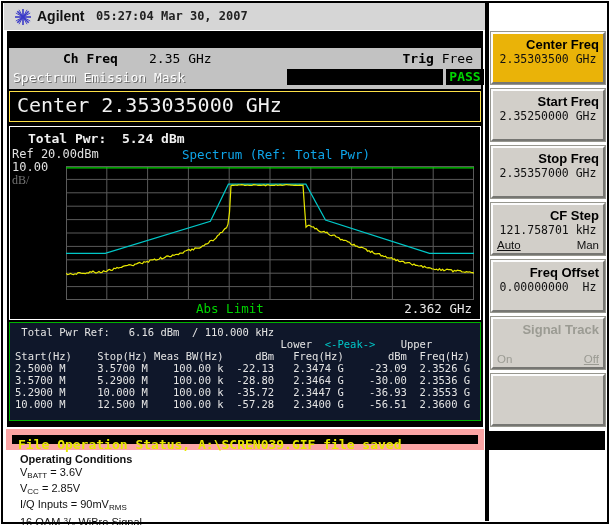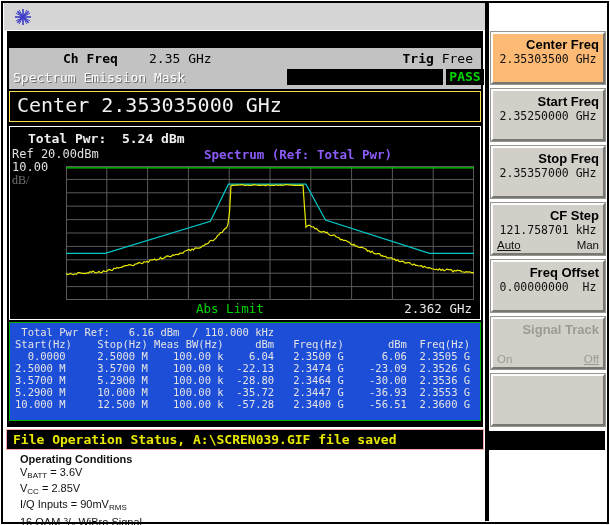--- a/index.html
+++ b/index.html
@@ -17,21 +17,21 @@
   
   #divider{position:absolute;left:485px;top:3px;width:4px;height:518px;background:#000;}
   #menu-title{position:absolute;left:495px;top:7px;width:107px;height:21px;background:#d6d6d6;
               border:2px solid #000;box-sizing:border-box;text-align:center;line-height:16px;
               font-family:"Liberation Sans",sans-serif;font-weight:bold;font-size:13px;color:#000;margin-top:44px;}
   #softkeys{position:absolute;left:491px;top:32px;width:114px;}
   .softkey{box-sizing:border-box;width:114px;height:52px;margin-bottom:5px;background:#d2cfc9;
            border-top:2px solid #fcfcfc;border-left:2px solid #fcfcfc;
            border-right:2px solid #767672;border-bottom:2px solid #767672;
            box-shadow:0 0 0 1px #96968e;padding:3px 4px 2px 4px;display:flex;flex-direction:column;}
-  .softkey.active{background:#fdba74;}
+  .softkey.active{background:#eab308;}
   .sk-label{font-family:"Liberation Sans",sans-serif;font-weight:bold;font-size:13px;
             line-height:15px;text-align:right;color:#000;}
   .sk-value{font-size:11.5px;line-height:14px;text-align:center;color:#111;white-space:pre;}
   .sk-toggle{margin-top:auto;display:flex;justify-content:space-between;
              font-family:"Liberation Sans",sans-serif;font-size:11.5px;color:#111;}
   .sk-toggle .sel{text-decoration:underline;}
   .softkey.disabled .sk-label,.softkey.disabled .sk-value,.softkey.disabled .sk-toggle{color:#9b9b93;}
   #sidebar-blackbar{position:absolute;left:489px;top:431px;width:116px;height:19px;background:#000;}
 
   
@@ -48,39 +48,39 @@
             color:var(--c-green,#00d400);font-weight:bold;font-size:13px;text-align:center;line-height:16px;}
 
   #centerwin{position:absolute;left:2px;top:60px;width:472px;height:31px;background:#000;
              border:1px solid #fde047;box-sizing:border-box;}
   #center-text{position:absolute;left:7px;top:1px;font-size:20px;color:#f0f0f0;line-height:25px;white-space:pre;}
 
   #specwin{position:absolute;left:2px;top:95px;width:472px;height:194px;background:#000;
            border:1px solid #fff;box-sizing:border-box;}
   #totalpwr{position:absolute;left:18px;top:4px;font-size:13px;font-weight:bold;color:#f0f0f0;white-space:pre;}
   #ref-label{position:absolute;left:2px;top:20px;font-size:12px;color:#e0e0e0;}
-  #spec-title{position:absolute;left:172px;top:20px;font-size:12.5px;font-weight:bold;color:#8b5cf6;margin-left:22px;}
+  #spec-title{position:absolute;left:172px;top:20px;font-size:12.5px;font-weight:normal;color:#0ea5e9;}
   #scale1{position:absolute;left:2px;top:33px;font-size:12px;color:#e0e0e0;}
   #scale2{position:absolute;left:2px;top:46px;font-size:12px;color:#737373;font-family:Liberation Serif, serif;}
   #graticule{position:absolute;left:56px;top:39px;}
   #xlabels{position:absolute;left:0;top:174px;width:470px;height:15px;font-size:12.5px;color:#e8e8e8;}
   #xstart{position:absolute;left:56px;margin-top:24px;}
   #leg-abs{position:absolute;left:186px;color:var(--c-green,#00d400);}
   #leg-rel{position:absolute;left:258px;color:var(--c-cyan,#00c8c8);margin-top:48px;}
   #xstop{position:absolute;right:8px;}
 
-  #tablewin{position:absolute;left:2px;top:291px;width:472px;height:99px;background:#1d4ed8;
+  #tablewin{position:absolute;left:2px;top:291px;width:472px;height:99px;background:#0f172a;
             border:1px solid var(--c-green2,#00b400);box-sizing:border-box;
             font-size:10.5px;line-height:12px;color:#e4e4e4;padding:3px 0 0 5px;overflow:hidden;}
   .trow{white-space:pre;}
   .peak{color:var(--c-cyan,#00c8c8);}
 
   
   #statusbar{position:absolute;left:6px;top:429px;width:478px;height:21px;background:#000;
-             border:1px solid #fca5a5;box-sizing:border-box;}
+             border:6px solid #fca5a5;box-sizing:border-box;}
   #status-text{position:absolute;left:6px;top:0;line-height:19px;font-size:13px;font-weight:bold;
                color:var(--c-yellow,#e8e800);white-space:pre;}
   #ocblock{position:absolute;left:20px;top:453px;font-family:"Liberation Sans",sans-serif;
            font-size:11px;line-height:13px;color:#111;}
   #ocblock .b{font-weight:bold;}
   #ocblock sub{font-size:8px;vertical-align:-2px;}
   #ocblock sup{font-size:8px;vertical-align:3px;}
 </style>
 </head>
 <body>
@@ -94,20 +94,22 @@
         <line x1="9" y1="1" x2="9" y2="17"></line>
           <line x1="1" y1="9" x2="17" y2="9"></line>
         <line x1="3.3" y1="3.3" x2="14.7" y2="14.7"></line>
           <line x1="14.7" y1="3.3" x2="3.3" y2="14.7"></line>
         <line x1="5" y1="1.8" x2="13" y2="16.2" stroke-width="0.9"></line>
           <line x1="13" y1="1.8" x2="5" y2="16.2" stroke-width="0.9"></line>
         <line x1="1.8" y1="5" x2="16.2" y2="13" stroke-width="0.9"></line>
           <line x1="16.2" y1="5" x2="1.8" y2="13" stroke-width="0.9"></line>
       </g>
     </svg>
+    <span id="brand">Agilent</span>
+    <span id="datetime">05:27:04  Mar 30, 2007</span>
   </div>
 
   <div id="divider"></div>
 
   <div id="screen">
     <div id="measbar">
       <span id="chfreq-label">Ch Freq</span>
       <span id="chfreq-value">2.35 GHz</span>
       <span id="trig"><b>Trig</b>&nbsp;<span>Free</span></span>
       <span id="sem-title">Spectrum Emission Mask</span>
@@ -152,22 +154,22 @@
       <div id="xlabels">
         <span id="xstart">2.337 GHz</span>
         <span id="leg-abs">Abs Limit</span>
         <span id="leg-rel">Rel Limit</span>
         <span id="xstop">2.362 GHz</span>
       </div>
     </div>
 
     <div id="tablewin">
         <div class="trow"> Total Pwr Ref:   6.16 dBm  / 110.000 kHz</div>
+        <div class="trow">                                          <span>Lower</span>  <span class="peak">&lt;-Peak-&gt;</span>    <span>Upper</span></div>
         <div class="trow">Start(Hz)    Stop(Hz) Meas BW(Hz)     dBm   Freq(Hz)       dBm  Freq(Hz)</div>
-        <div class="trow">  0.0000     2.5000 M    100.00 k    6.04   2.3500 G      6.06  2.3505 G</div>
         <div class="trow">2.5000 M     3.5700 M    100.00 k  -22.13   2.3474 G    -23.09  2.3526 G</div>
         <div class="trow">3.5700 M     5.2900 M    100.00 k  -28.80   2.3464 G    -30.00  2.3536 G</div>
         <div class="trow">5.2900 M     10.000 M    100.00 k  -35.72   2.3447 G    -36.93  2.3553 G</div>
         <div class="trow">10.000 M     12.500 M    100.00 k  -57.28   2.3400 G    -56.51  2.3600 G</div>
       </div>
   </div>
 
   <div id="menu-title">Freq/Channel</div>
   <div id="softkeys">
       <div class="softkey active">

